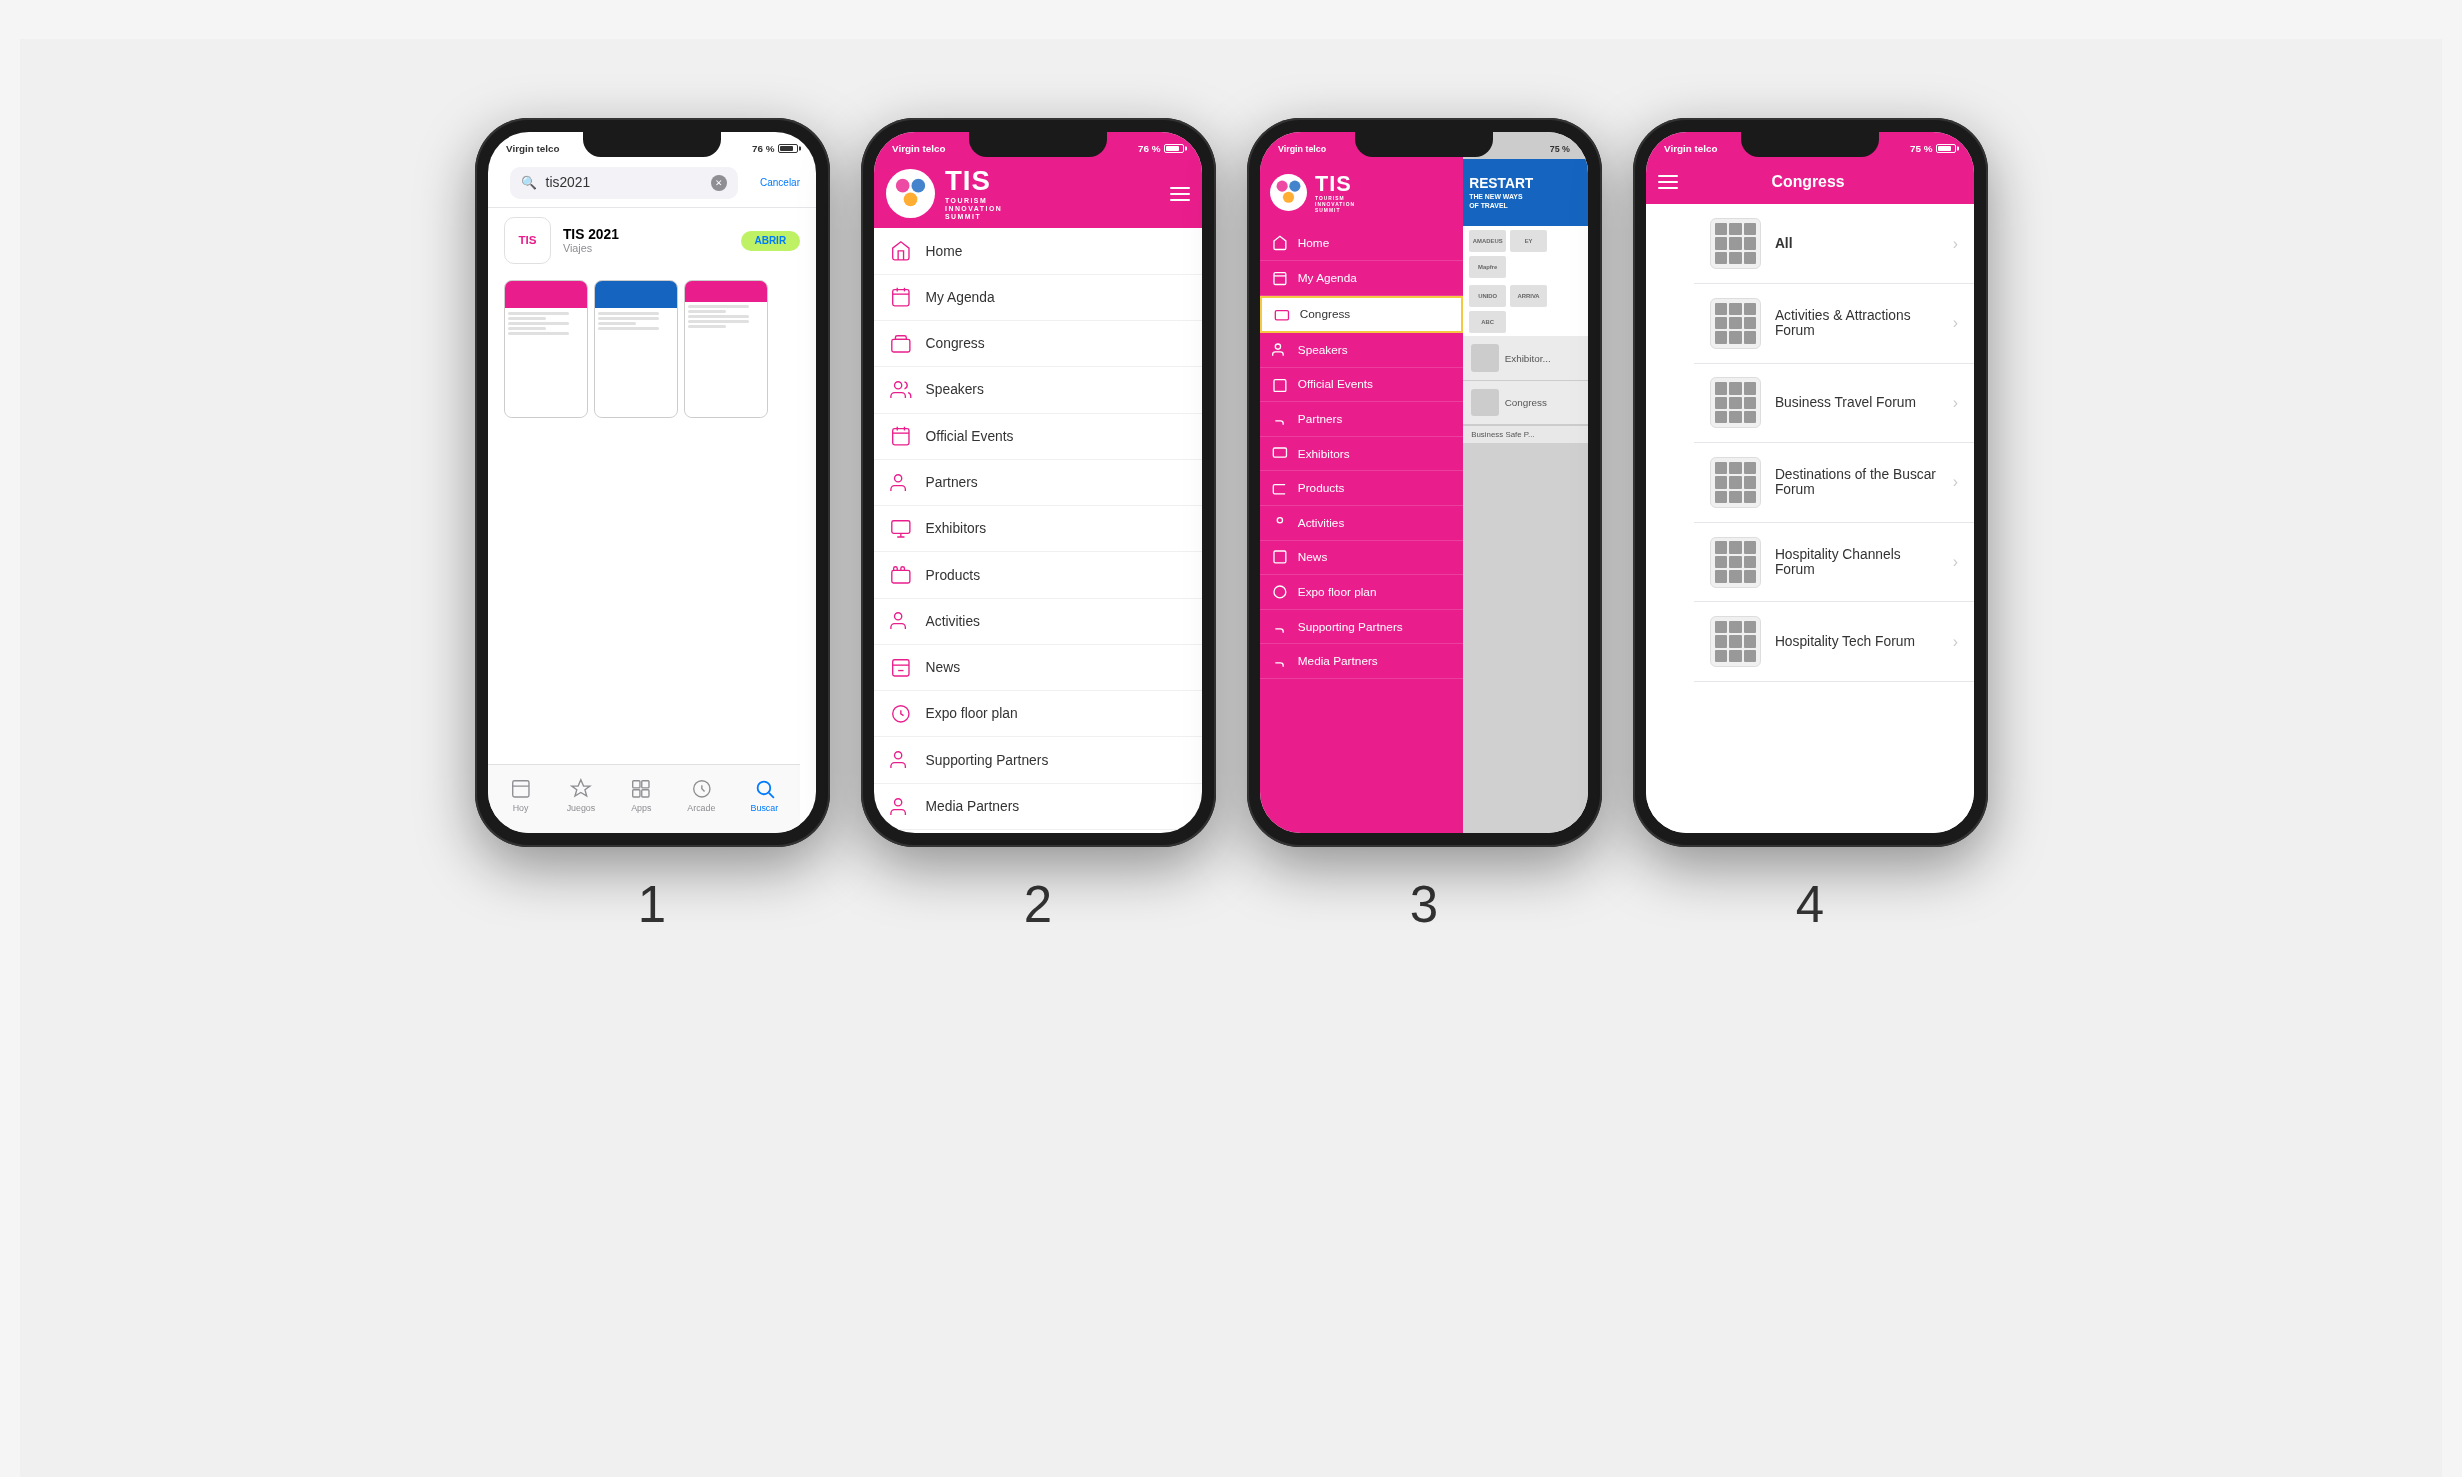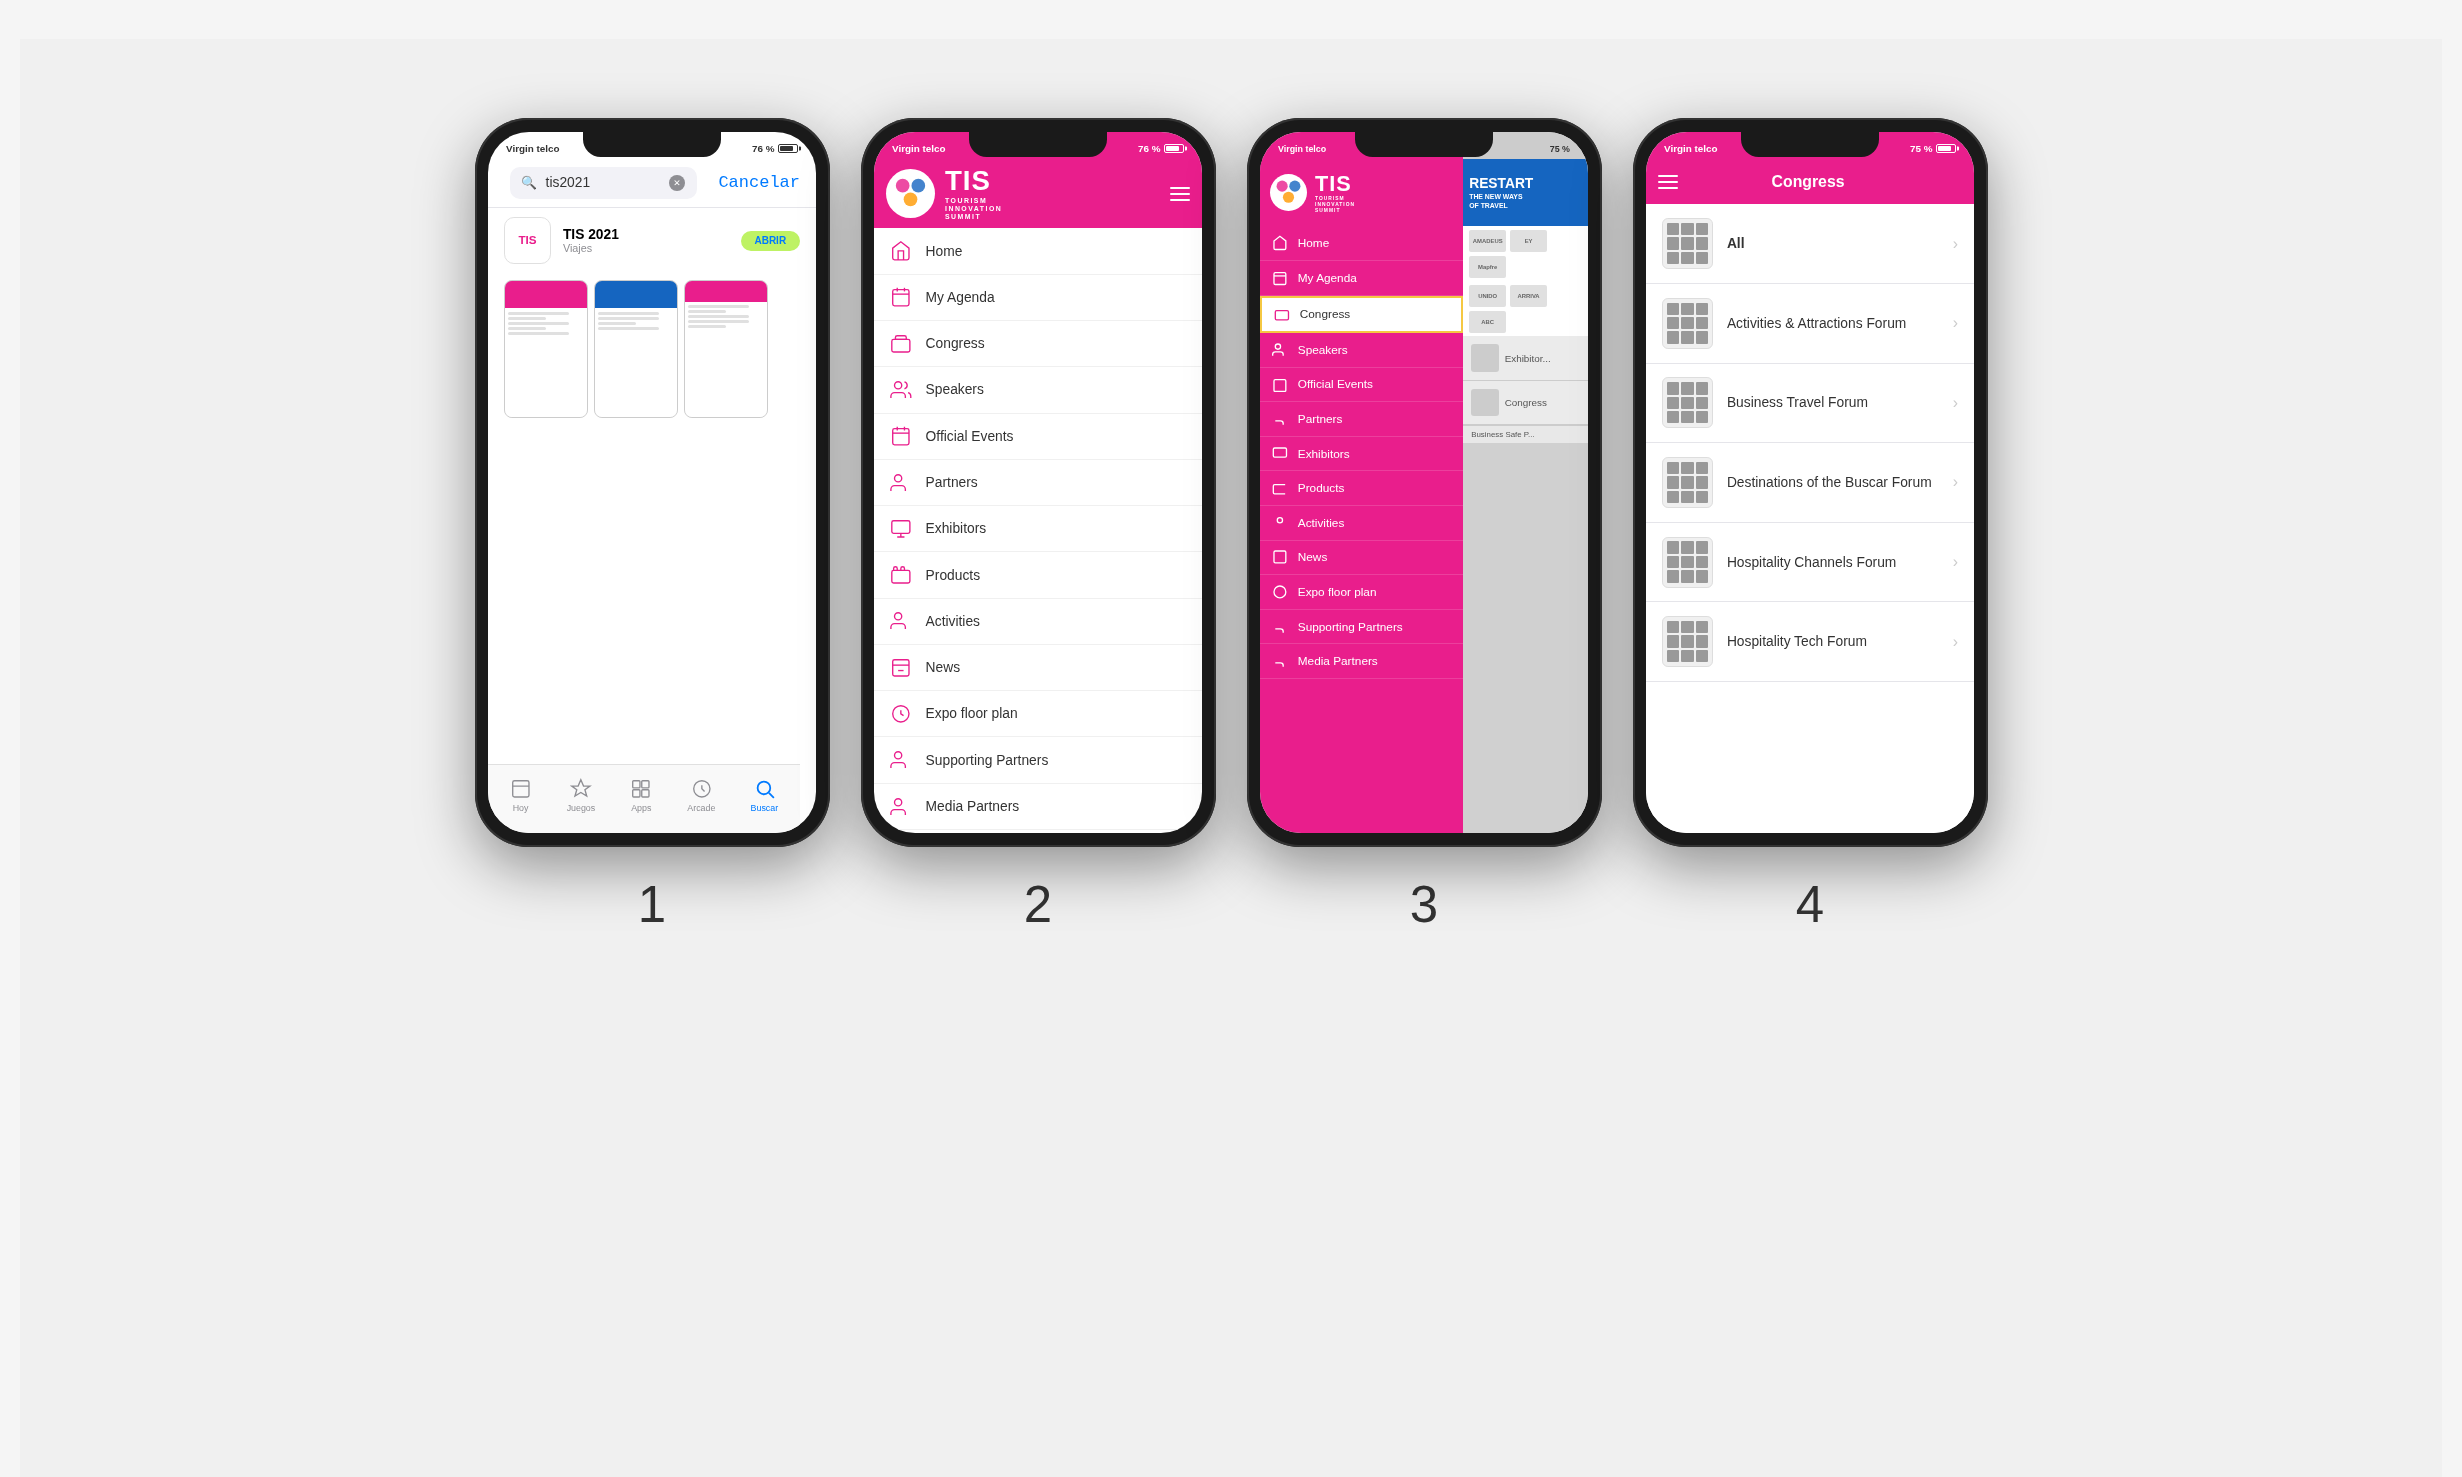--- a/index.html
+++ b/index.html
@@ -141,24 +141,23 @@
       background: #8e8e93;
       border-radius: 50%;
       display: flex;
       align-items: center;
       justify-content: center;
       color: #fff;
       font-size: 8.9px;
     }
     .cancel-btn {
       color: #007aff;
-      font-size: 17px;
+      font-size: 10px;
       padding: 0 3.9px;
       white-space: nowrap;
-      font-family: Liberation Mono, monospace;
     }
     .search-row {
       display: flex;
       align-items: center;
       padding: 3.9px 11.8px;
       gap: 7.9px;
     }
     .app-result-row {
       display: flex;
       align-items: center;
@@ -410,20 +409,21 @@
       font-size: 15.8px;
       font-weight: 700;
       color: #fff;
       flex: 1;
       text-align: center;
     }
     .congress-list {
       overflow-y: auto;
       height: calc(100% - 73px);
       background: #fff;
+      padding-left: 48px;
     }
     .congress-item {
       display: flex;
       align-items: center;
       padding: 13.8px 15.8px;
       border-bottom: 1px solid #e5e5ea;
       gap: 13.8px;
     }
     .congress-thumb {
       width: 51px;

